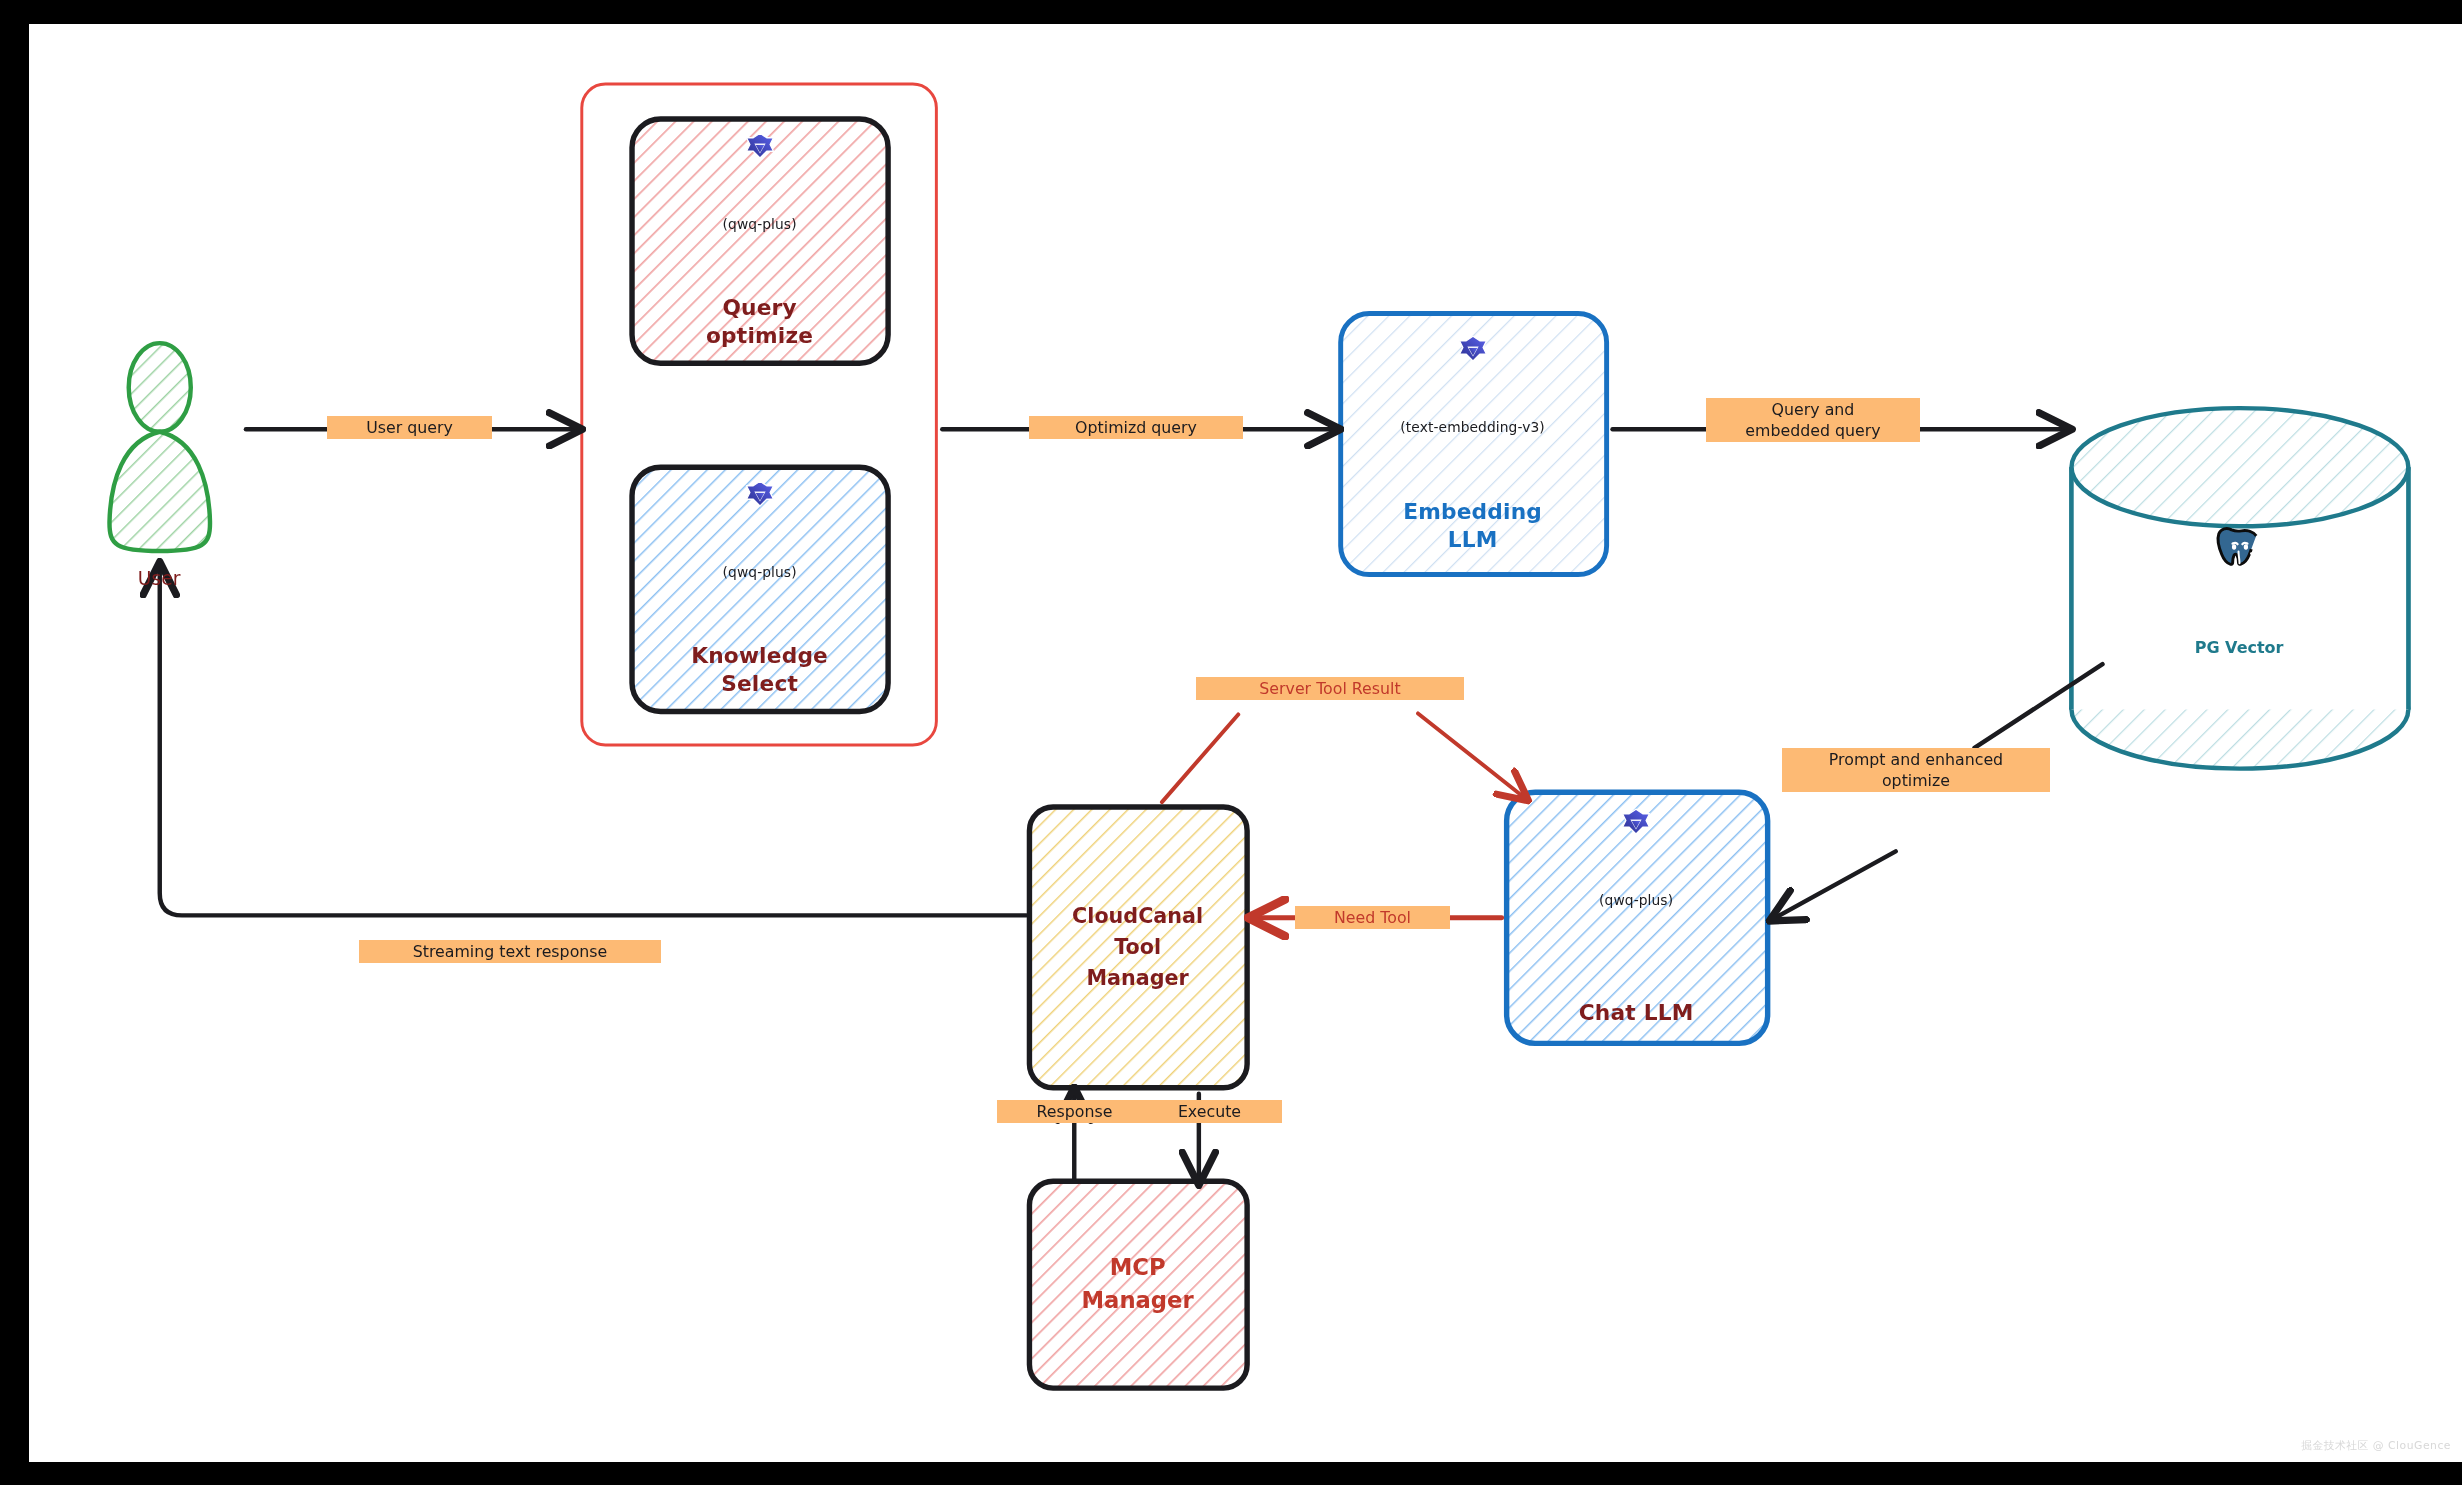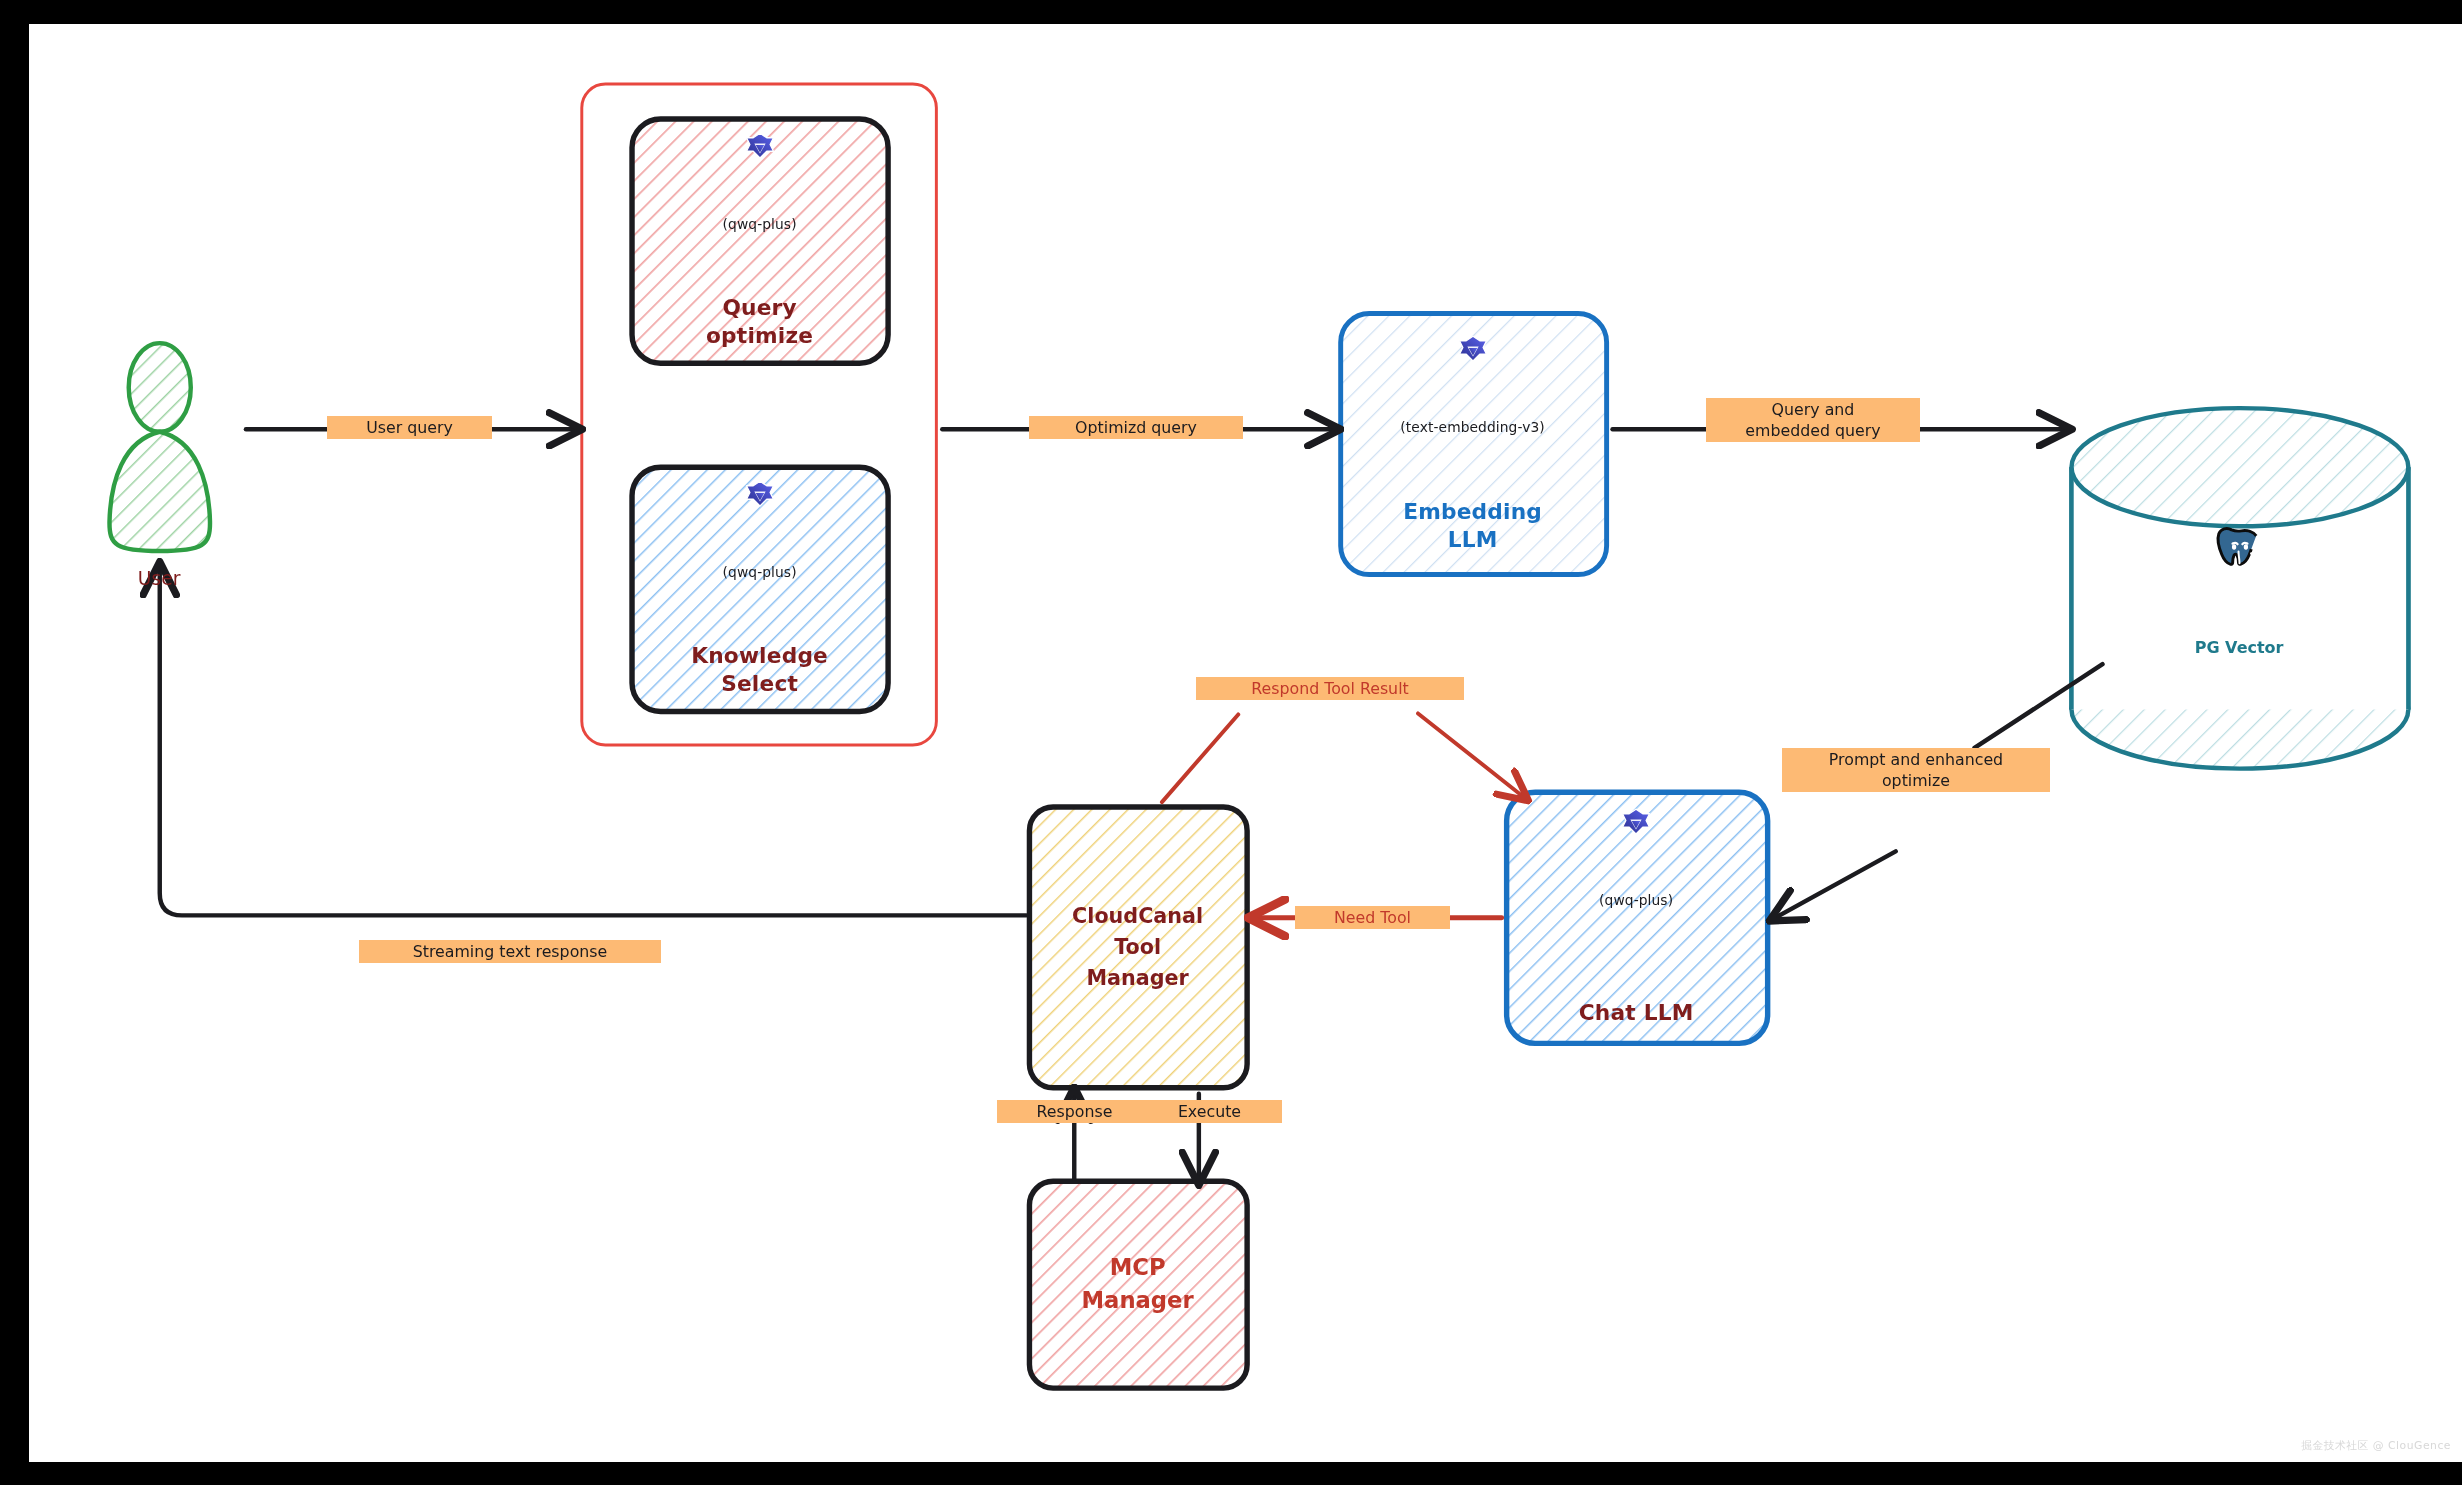--- a/index.html
+++ b/index.html
@@ -267,21 +267,21 @@
     <div class="edge-label" style="left:298px;top:392px;width:158px;">User query</div>
 
     <div class="edge-label" style="left:1000px;top:392px;width:207px;">Optimizd query</div>
 
     <div class="edge-label" style="left:1677px;top:374px;width:207px;">Query and
 embedded query</div>
 
     <div class="edge-label" style="left:1753px;top:724px;width:261px;">Prompt and enhanced
 optimize</div>
 
-    <div class="edge-label red" style="left:1167px;top:653px;width:261px;">Respond Tool Result</div>
+    <div class="edge-label red" style="left:1167px;top:653px;width:261px;">Server Tool Result</div>
 
     <div class="edge-label red" style="left:1266px;top:882px;width:148px;">Need Tool</div>
 
     <div class="edge-label" style="left:968px;top:1076px;width:148px;">Response</div>
 
     <div class="edge-label" style="left:1108px;top:1076px;width:138px;">Execute</div>
 
     <div class="edge-label" style="left:330px;top:916px;width:295px;">Streaming text response</div>
 
     <div id="watermark">掘金技术社区 @ ClouGence</div>

